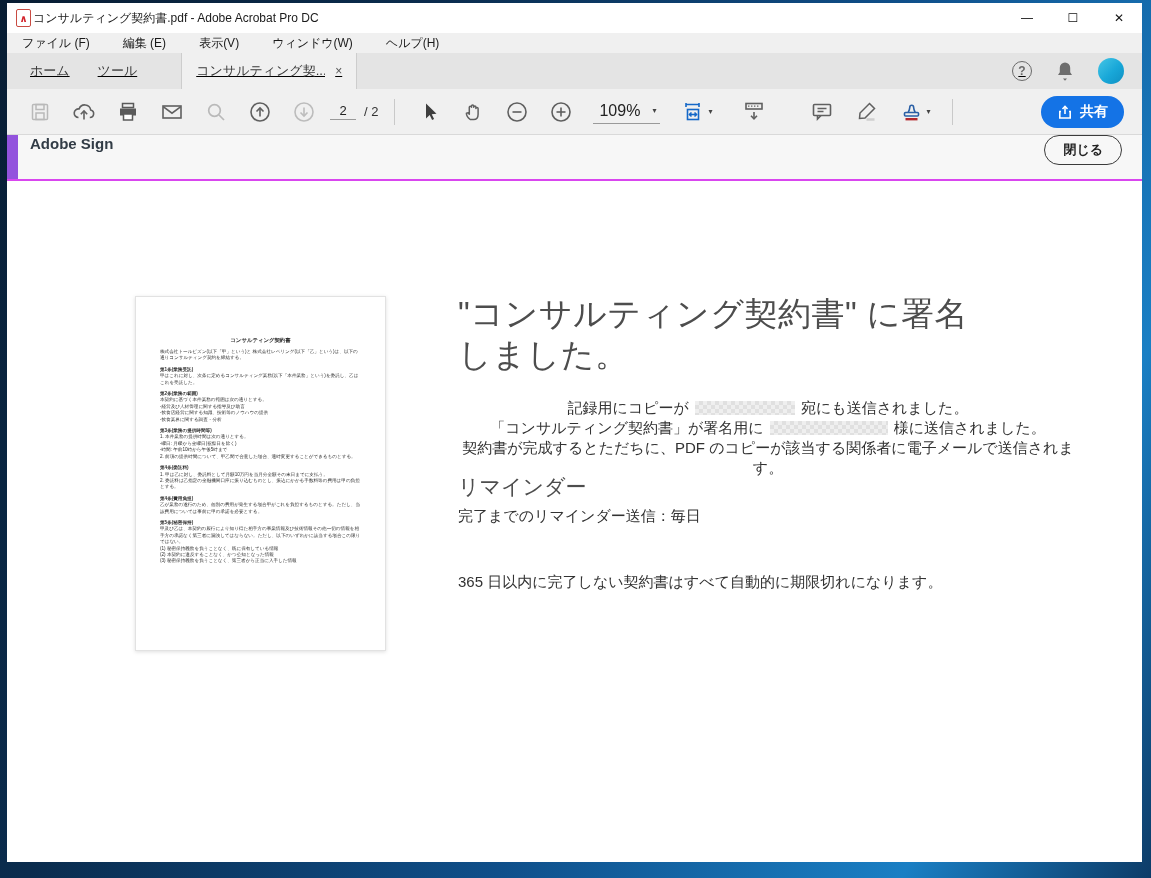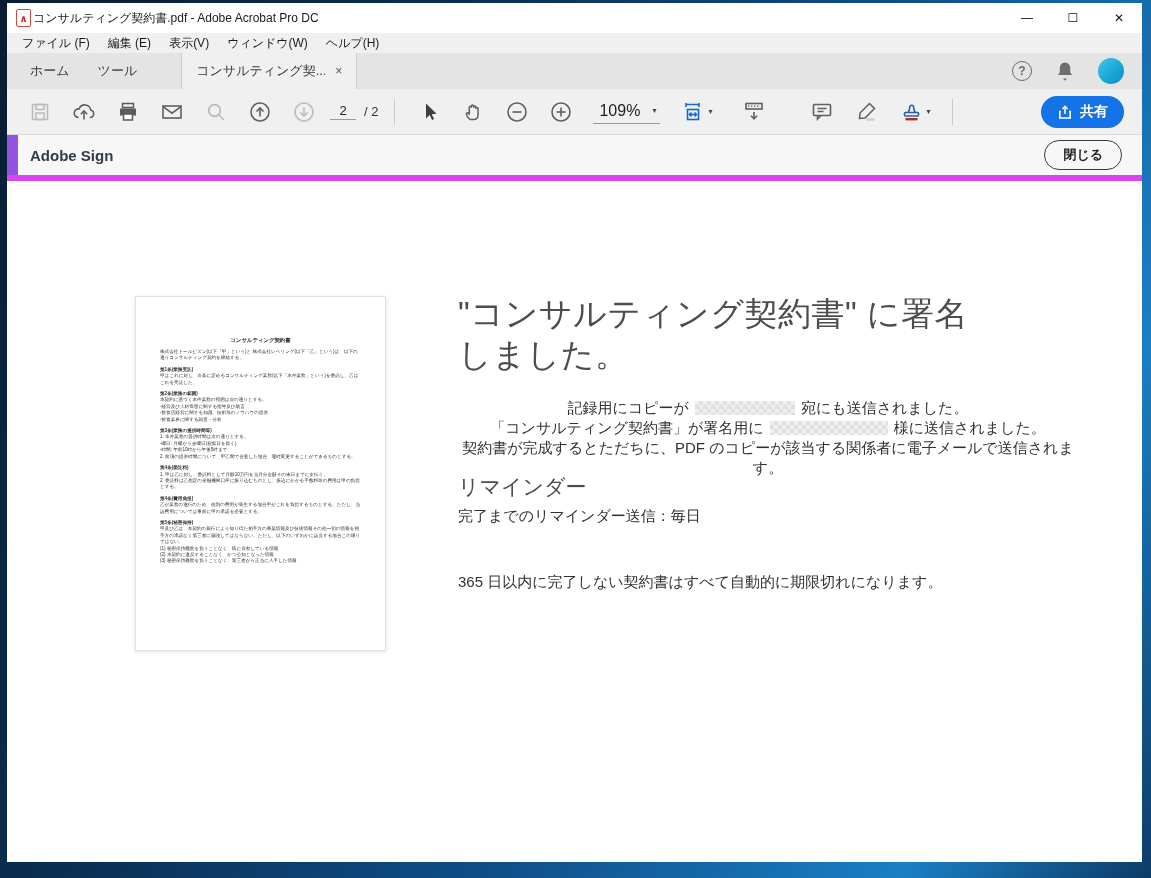--- a/index.html
+++ b/index.html
@@ -19,25 +19,25 @@
   .titlebar { height:30px; background:#fff; display:flex; align-items:center; padding-left:9px; flex:0 0 auto; }
   .pdficon { width:15px; height:18px; background:#fff; border:1px solid #c94b42; border-radius:2px;
              display:flex; align-items:center; justify-content:center;
              color:#d3222a; font-size:10px; font-weight:bold; }
   .titlebar .title { margin-left:2px; font-size:12px; color:#1a1a1a; }
   .wincontrols { margin-left:auto; display:flex; height:30px; }
   .wincontrols .wbtn { width:46px; height:30px; display:flex; align-items:center; justify-content:center;
                        font-size:12px; color:#111; cursor:default; }
 
   
-  .menubar { height:20px; background:#f0f0f0; display:flex; align-items:center; padding-left:6px; flex:0 0 auto; }
+  .menubar { height:20px; background:#f0f0f0; display:flex; align-items:center; padding-left:6px; flex:0 0 auto;gap:15px; }
   .menubar .mitem { padding:0 9px; font-size:12px; color:#1a1a1a; line-height:20px; }
 
   
-  .tabbar { height:36px; background:#e4e4e4; display:flex; align-items:stretch; flex:0 0 auto; }
+  .tabbar { height:36px; background:#e4e4e4; display:flex; align-items:stretch; flex:0 0 auto;text-decoration:underline; }
   .tab { display:flex; align-items:center; padding:0 14px; font-size:13px; color:#383838; }
   .tab.first { margin-left:9px; }
   .tab.active { background:#f0f0f0; border-left:1px solid #cdcdcd; border-right:1px solid #cdcdcd;
                 margin-left:30px; width:176px; justify-content:space-between; }
   .tab.active .tlabel { white-space:nowrap; overflow:hidden; }
   .tab.active .tclose { font-size:12px; color:#555; margin-left:10px; }
   .tabright { margin-left:auto; display:flex; align-items:center; gap:22px; padding-right:18px; }
   .helpicon { width:20px; height:20px; border:1.5px solid #6a6a6a; border-radius:50%;
               display:flex; align-items:center; justify-content:center;
               font-size:12px; font-weight:bold; color:#6a6a6a; }
@@ -56,22 +56,22 @@
   .tsep { width:1px; height:26px; background:#c9c9c9; margin:0 12px; flex:0 0 auto; }
   .zoombox { display:flex; align-items:center; border-bottom:1px solid #9a9a9a;
              padding:2px 4px 3px 6px; margin:0 10px; }
   .zoombox .zval { font-size:16px; color:#222; margin-right:10px; }
   .spacer { flex:1 1 auto; }
   .sharebtn { height:32px; min-width:80px; border-radius:16px; background:#1473e6; color:#fff;
               display:flex; align-items:center; justify-content:space-between; gap:7px;
               font-size:14px; font-weight:bold; margin-right:18px; padding:12px 16px; border:none; }
 
   
-  .signbanner { height:46px; background:#f7f7f7; border-bottom:6px solid #d946ef;
-                display:flex; align-items:center; flex:0 0 auto; position:relative; }
+  .signbanner { height:46px; background:#f7f7f7; border-bottom:2px solid #d946ef;
+                display:flex; align-items:flex-start; flex:0 0 auto; position:relative; }
   .signstripe { position:absolute; left:0; top:0; width:11px; height:100%; background:#9353dd; }
   .signtitle { margin-left:23px; font-size:15px; font-weight:bold; color:#323c46; }
   .signclose { margin-left:auto; margin-right:20px; border:1.5px solid #3b3b3b; border-radius:15px;
                background:transparent; padding:5px 18px; font-size:13px; font-weight:bold; color:#222; }
 
   
   .main { flex:1 1 auto; background:#fff; position:relative; overflow:hidden; }
 
   .thumb { position:absolute; left:128px; top:115px; width:251px; height:355px;
            background:#fff; border:1px solid #e2e2e2; box-shadow:0 1px 4px rgba(0,0,0,.13);

